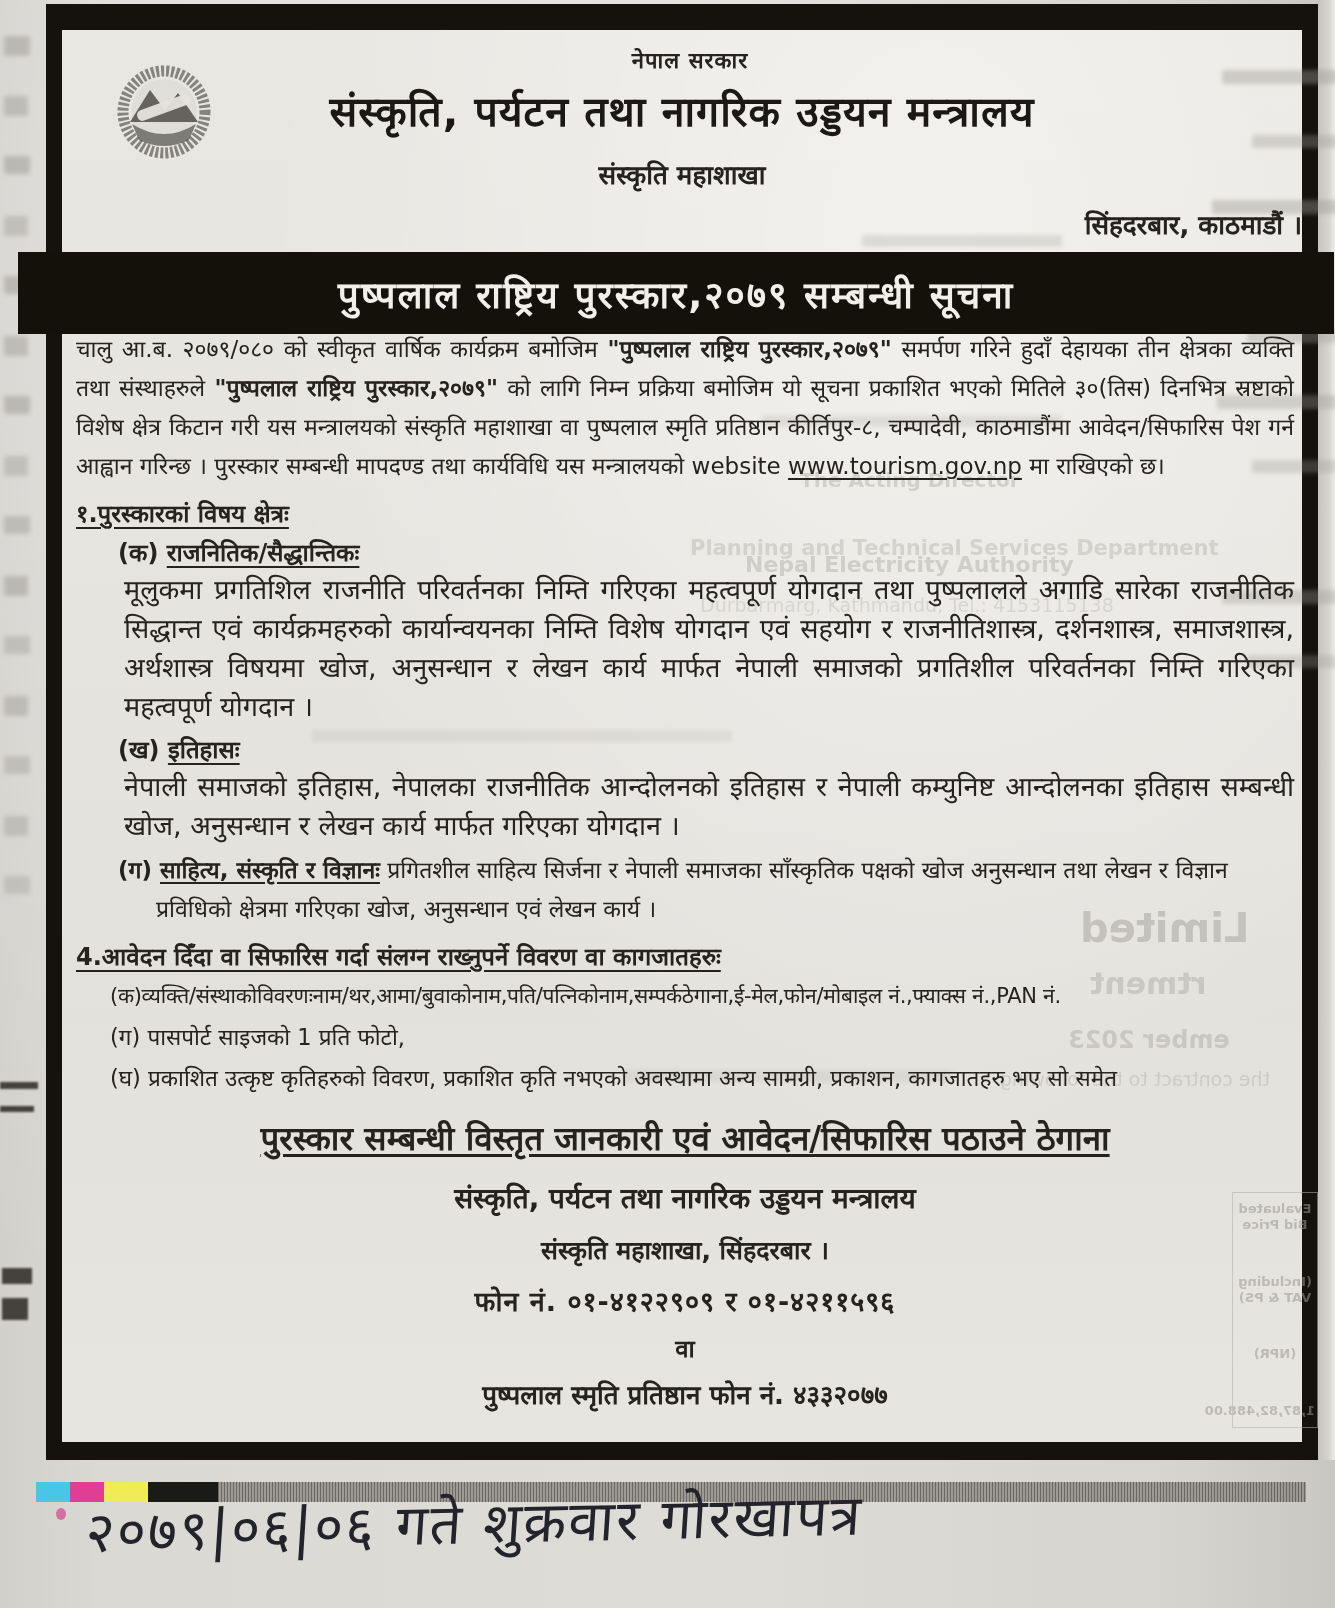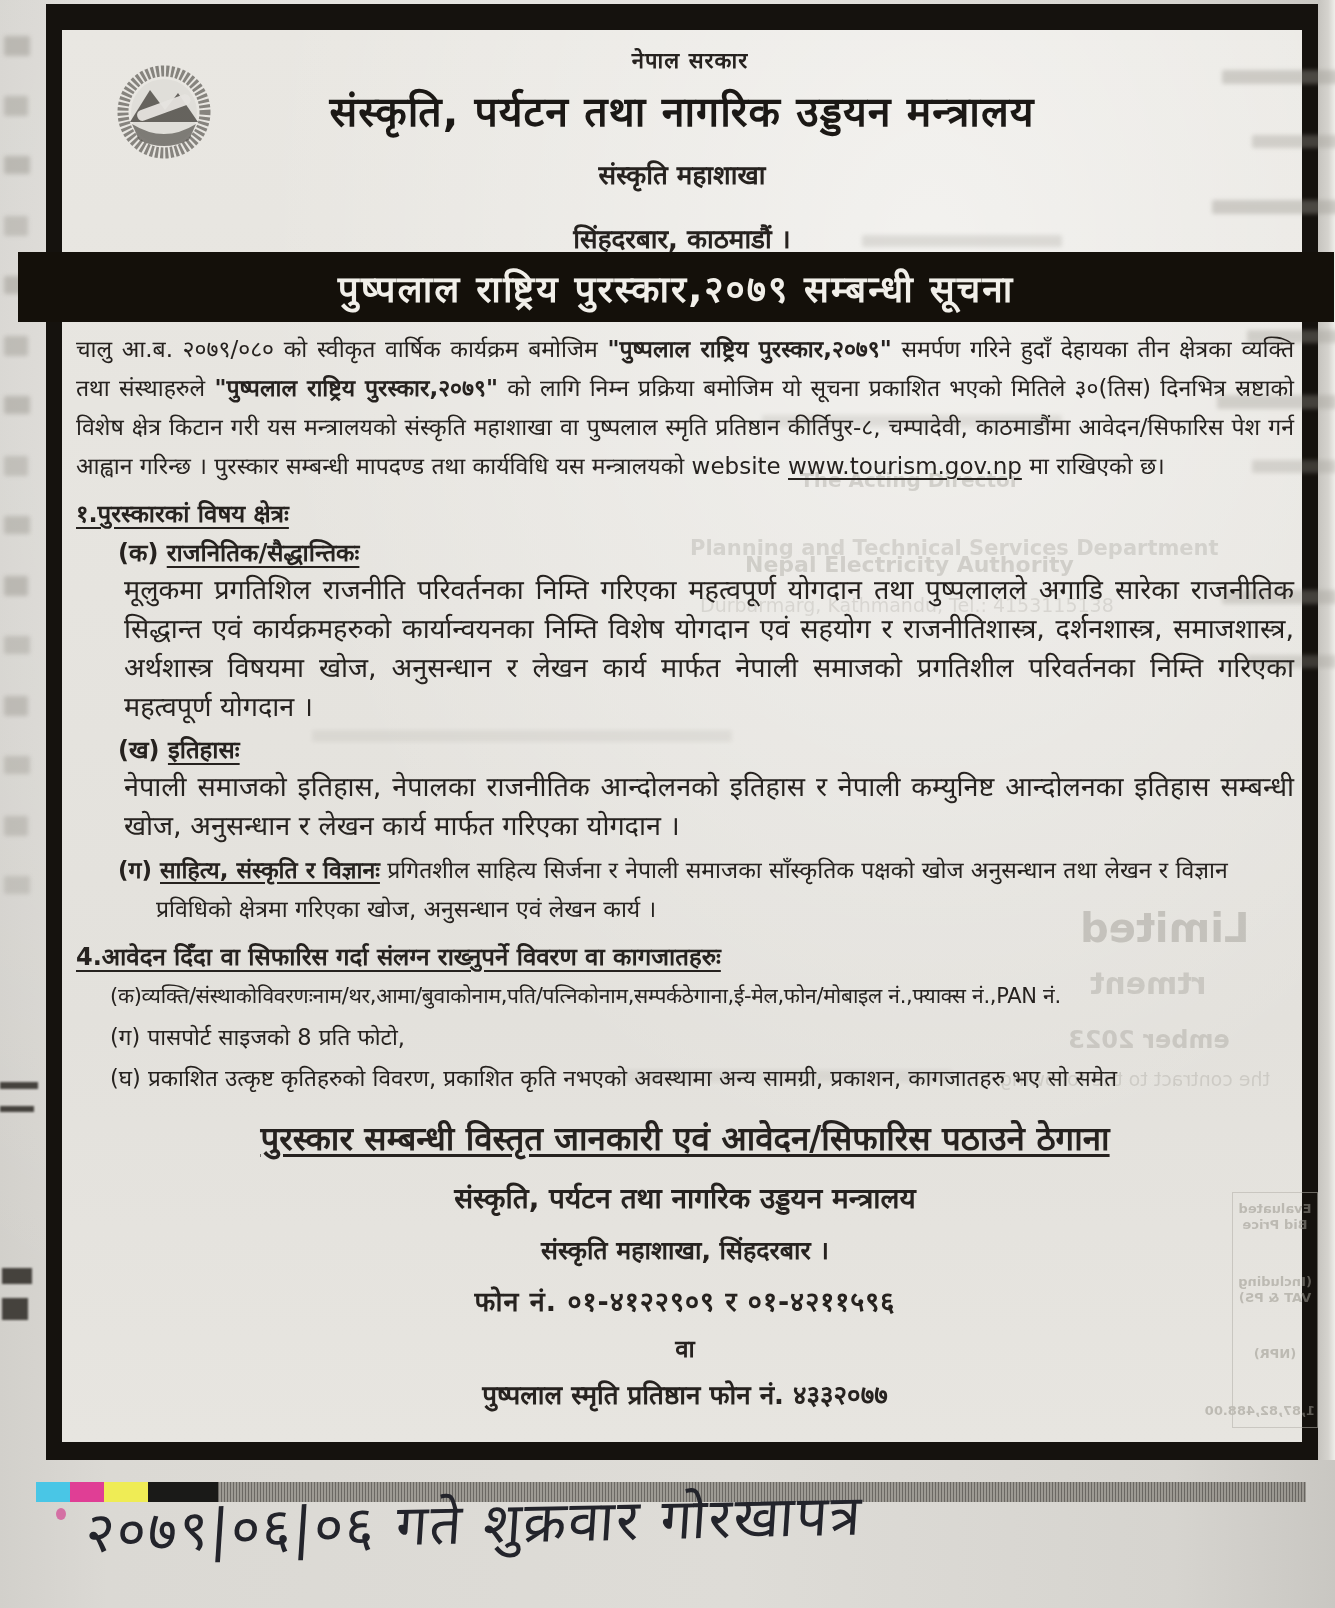--- a/index.html
+++ b/index.html
@@ -18,25 +18,25 @@
     background:
       radial-gradient(ellipse at 70% 15%, rgba(255,255,255,.45), rgba(0,0,0,0) 55%),
       linear-gradient(180deg,#e9e7e2 0%,#e6e4df 40%,#e3e1dc 70%,#e7e5e0 100%);
   }
   .inner{position:absolute;left:0;top:0;right:0;bottom:0;}
   
   .hdr{position:relative;text-align:center;padding-top:14px;z-index:2;}
   .gov{font-size:22px;font-weight:bold;letter-spacing:1px;margin-left:16px;}
   .ministry{font-size:41px;font-weight:bold;margin-top:8px;letter-spacing:1px;color:#1b1815;}
   .division{font-size:26px;font-weight:bold;margin-top:18px;}
-  .addr{font-size:26px;font-weight:bold;margin-top:28px;}
+  .addr{font-size:26px;font-weight:bold;margin-top:14px;text-align:right;}
   .emblem{position:absolute;left:46px;top:30px;opacity:.85;filter:blur(.3px);}
   
   .banner{
-    position:absolute;left:-44px;top:222px;width:calc(100% + 76px);height:70px;z-index:3;
+    position:absolute;left:-44px;top:222px;width:calc(100% + 76px);height:82px;z-index:3;
     background:#14100a;color:#f1efe9;display:flex;align-items:center;justify-content:center;
     font-size:37px;font-weight:bold;letter-spacing:2px;
   }
   
   .content{position:absolute;left:14px;right:8px;top:300px;z-index:2;}
   .intro{font-size:23px;line-height:39px;text-align:justify;margin:0;}
   .u{text-decoration:underline;text-underline-offset:4px;}
   .s-head{font-size:24px;font-weight:bold;margin:10px 0 4px 0;}
   .s-head .u, .item-head .u{text-decoration:underline;text-underline-offset:5px;}
   .item-head{font-size:24px;font-weight:bold;margin:6px 0 2px 42px;}
@@ -181,21 +181,21 @@
           <b><span>(ग)</span>
           <span class="u">साहित्य, संस्कृति र विज्ञानः</span></b>
           <span>प्रगितशील साहित्य सिर्जना र नेपाली समाजका साँस्कृतिक पक्षको खोज अनुसन्धान तथा लेखन र विज्ञान प्रविधिको क्षेत्रमा गरिएका खोज, अनुसन्धान एवं लेखन कार्य ।</span>
         </p>
 
         <div class="s-head">
           <span class="u">4.आवेदन दिँदा वा सिफारिस गर्दा संलग्न राख्नुपर्ने विवरण वा कागजातहरुः</span>
         </div>
 
         <div class="s2-item tight">(क)व्यक्ति/संस्थाकोविवरणःनाम/थर,आमा/बुवाकोनाम,पति/पत्निकोनाम,सम्पर्कठेगाना,ई-मेल,फोन/मोबाइल नं.,फ्याक्स नं.,PAN नं.</div>
-        <div class="s2-item">(ग) पासपोर्ट साइजको 8 प्रति फोटो,</div>
+        <div class="s2-item">(ग) पासपोर्ट साइजको 1 प्रति फोटो,</div>
         <div class="s2-item">(घ) प्रकाशित उत्कृष्ट कृतिहरुको विवरण, प्रकाशित कृति नभएको अवस्थामा अन्य सामग्री, प्रकाशन, कागजातहरु भए सो समेत</div>
 
         <div class="contact">
           <div class="contact-h">
             <span class="u">पुरस्कार सम्बन्धी विस्तृत जानकारी एवं आवेदन/सिफारिस पठाउने ठेगाना</span>
           </div>
           <div class="c-line1">संस्कृति, पर्यटन तथा नागरिक उड्डयन मन्त्रालय</div>
           <div class="c-line2">संस्कृति महाशाखा, सिंहदरबार ।</div>
           <div class="c-line3">फोन नं. ०१-४१२२९०९ र ०१-४२११५९६</div>
           <div class="c-va">वा</div>

